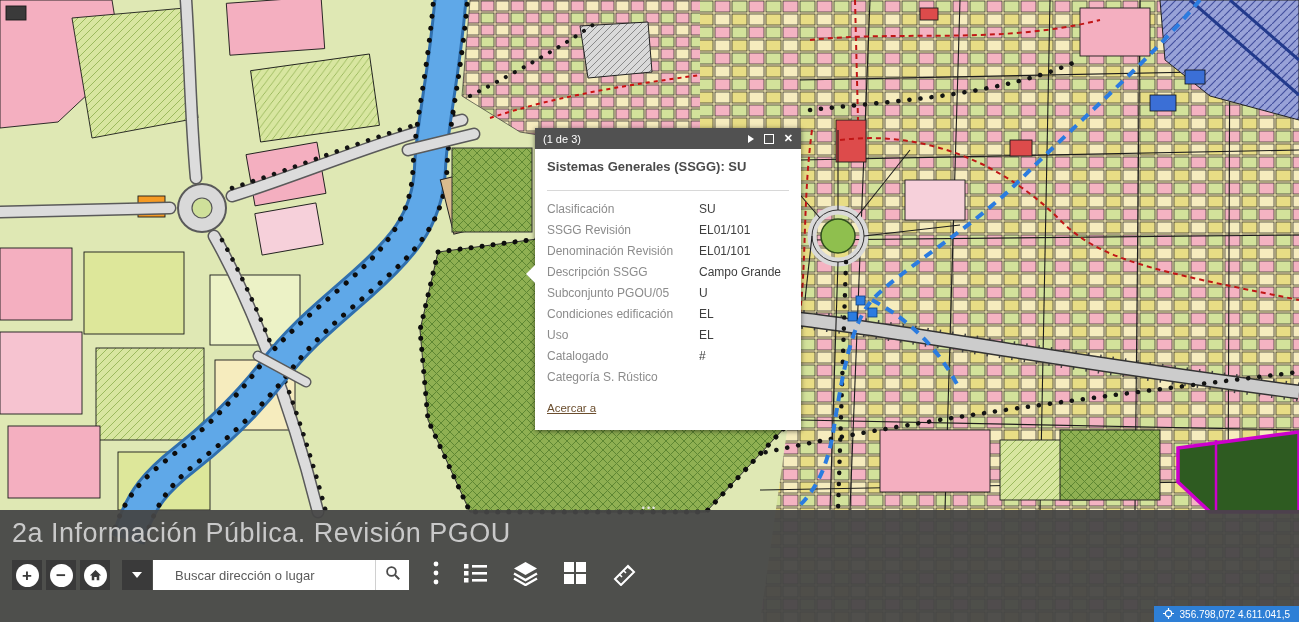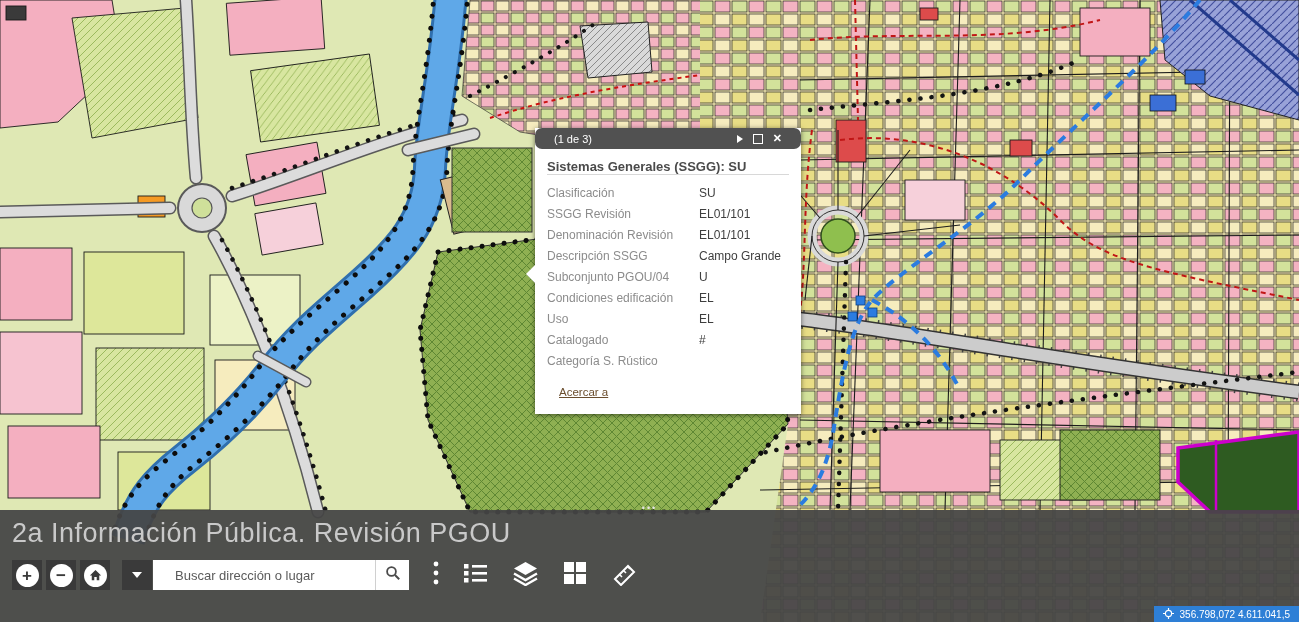--- a/index.html
+++ b/index.html
@@ -15,32 +15,32 @@
     position:absolute;left:535px;top:128px;width:266px;background:#fff;
     box-shadow:0 1px 5px rgba(0,0,0,.55);z-index:20;
   }
   .popup-pointer{
     position:absolute;left:-9px;top:136px;width:0;height:0;
     border-top:10px solid transparent;border-bottom:10px solid transparent;
     border-right:10px solid #fff;
   }
   .popup-header{
     height:21px;background:rgba(72,72,72,.95);color:#fff;
-    display:flex;align-items:center;padding:0 19px;font-size:11px;border-radius:7px;
+    display:flex;align-items:center;padding:0 8px;font-size:11px;
   }
   .hdr-right{margin-left:auto;display:flex;align-items:center;gap:10px;}
   .next-arrow{width:0;height:0;border-top:4px solid transparent;border-bottom:4px solid transparent;border-left:6px solid #fff;cursor:pointer;}
   .maximize-box{width:8px;height:8px;border:1.5px solid #fff;cursor:pointer;}
   .close-x{font-size:11px;font-weight:bold;cursor:pointer;line-height:1;}
   .popup-body{padding:10px 12px 14px;}
-  .popup-title{font-weight:bold;color:#4a4a4a;font-size:13px;padding-bottom:0;border-bottom:1px solid #d8d8d8;margin-bottom:8px;}
+  .popup-title{font-weight:bold;color:#4a4a4a;font-size:13px;padding-bottom:16px;border-bottom:1px solid #d8d8d8;margin-bottom:8px;}
   .frow{display:flex;padding:3px 0;font-size:12px;line-height:15px;}
   .flabel{width:152px;color:#8c8c8c;flex:none;}
   .fvalue{color:#3e3e3e;}
-  .zoomto{display:inline-block;margin-top:14px;color:#6b4e2e;text-decoration:underline;font-size:11.5px;cursor:pointer;margin-left:12px;}
+  .zoomto{display:inline-block;margin-top:14px;color:#6b4e2e;text-decoration:underline;font-size:11.5px;cursor:pointer;}
 
   
   .attr-dots{
     position:absolute;left:50%;top:503px;transform:translateX(-50%);
     color:#e3e3e3;font-size:9px;letter-spacing:2px;z-index:15;cursor:pointer;
   }
 
   
   .footer{
     position:absolute;left:0;right:0;bottom:0;height:112px;
@@ -283,21 +283,21 @@
         </div>
         <div class="frow">
           <span class="flabel">Denominación Revisión</span>
           <span class="fvalue">EL01/101</span>
         </div>
         <div class="frow">
           <span class="flabel">Descripción SSGG</span>
           <span class="fvalue">Campo Grande</span>
         </div>
         <div class="frow">
-          <span class="flabel">Subconjunto PGOU/04</span>
+          <span class="flabel">Subconjunto PGOU/05</span>
           <span class="fvalue">U</span>
         </div>
         <div class="frow">
           <span class="flabel">Condiciones edificación</span>
           <span class="fvalue">EL</span>
         </div>
         <div class="frow">
           <span class="flabel">Uso</span>
           <span class="fvalue">EL</span>
         </div>

